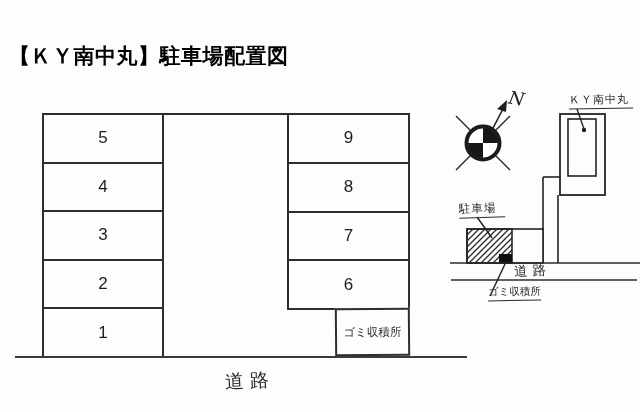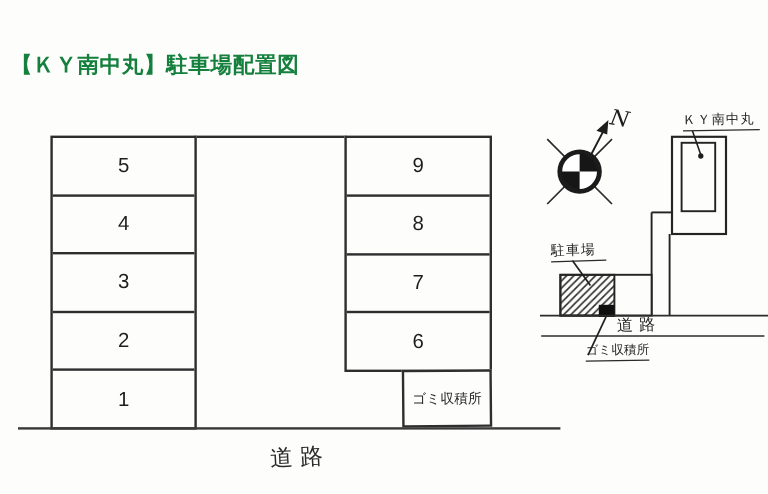--- a/index.html
+++ b/index.html
@@ -4,21 +4,21 @@
 <style>
   html,body{margin:0;padding:0;}
   body{
     width:640px;height:412px;position:relative;overflow:hidden;
     background:#fdfdfc;
     font-family:"Liberation Sans","DejaVu Sans",sans-serif;
     color:#222;
   }
   .abs{position:absolute;}
   #title{
-    left:9px;top:42px;font-size:18px;font-weight:700;color:#15803d;
+    left:9px;top:42px;font-size:21px;font-weight:700;color:#000000;
     letter-spacing:0.5px;white-space:nowrap;
   }
   
   .col{
     position:absolute;border:2px solid #2e2e2e;display:flex;flex-direction:column;
     box-sizing:border-box;background:#fdfdfc;
   }
   #col-left{left:42px;top:113px;width:122px;height:245px;}
   #col-right{left:287px;top:113px;width:123px;height:197px;}
   .space-row{

